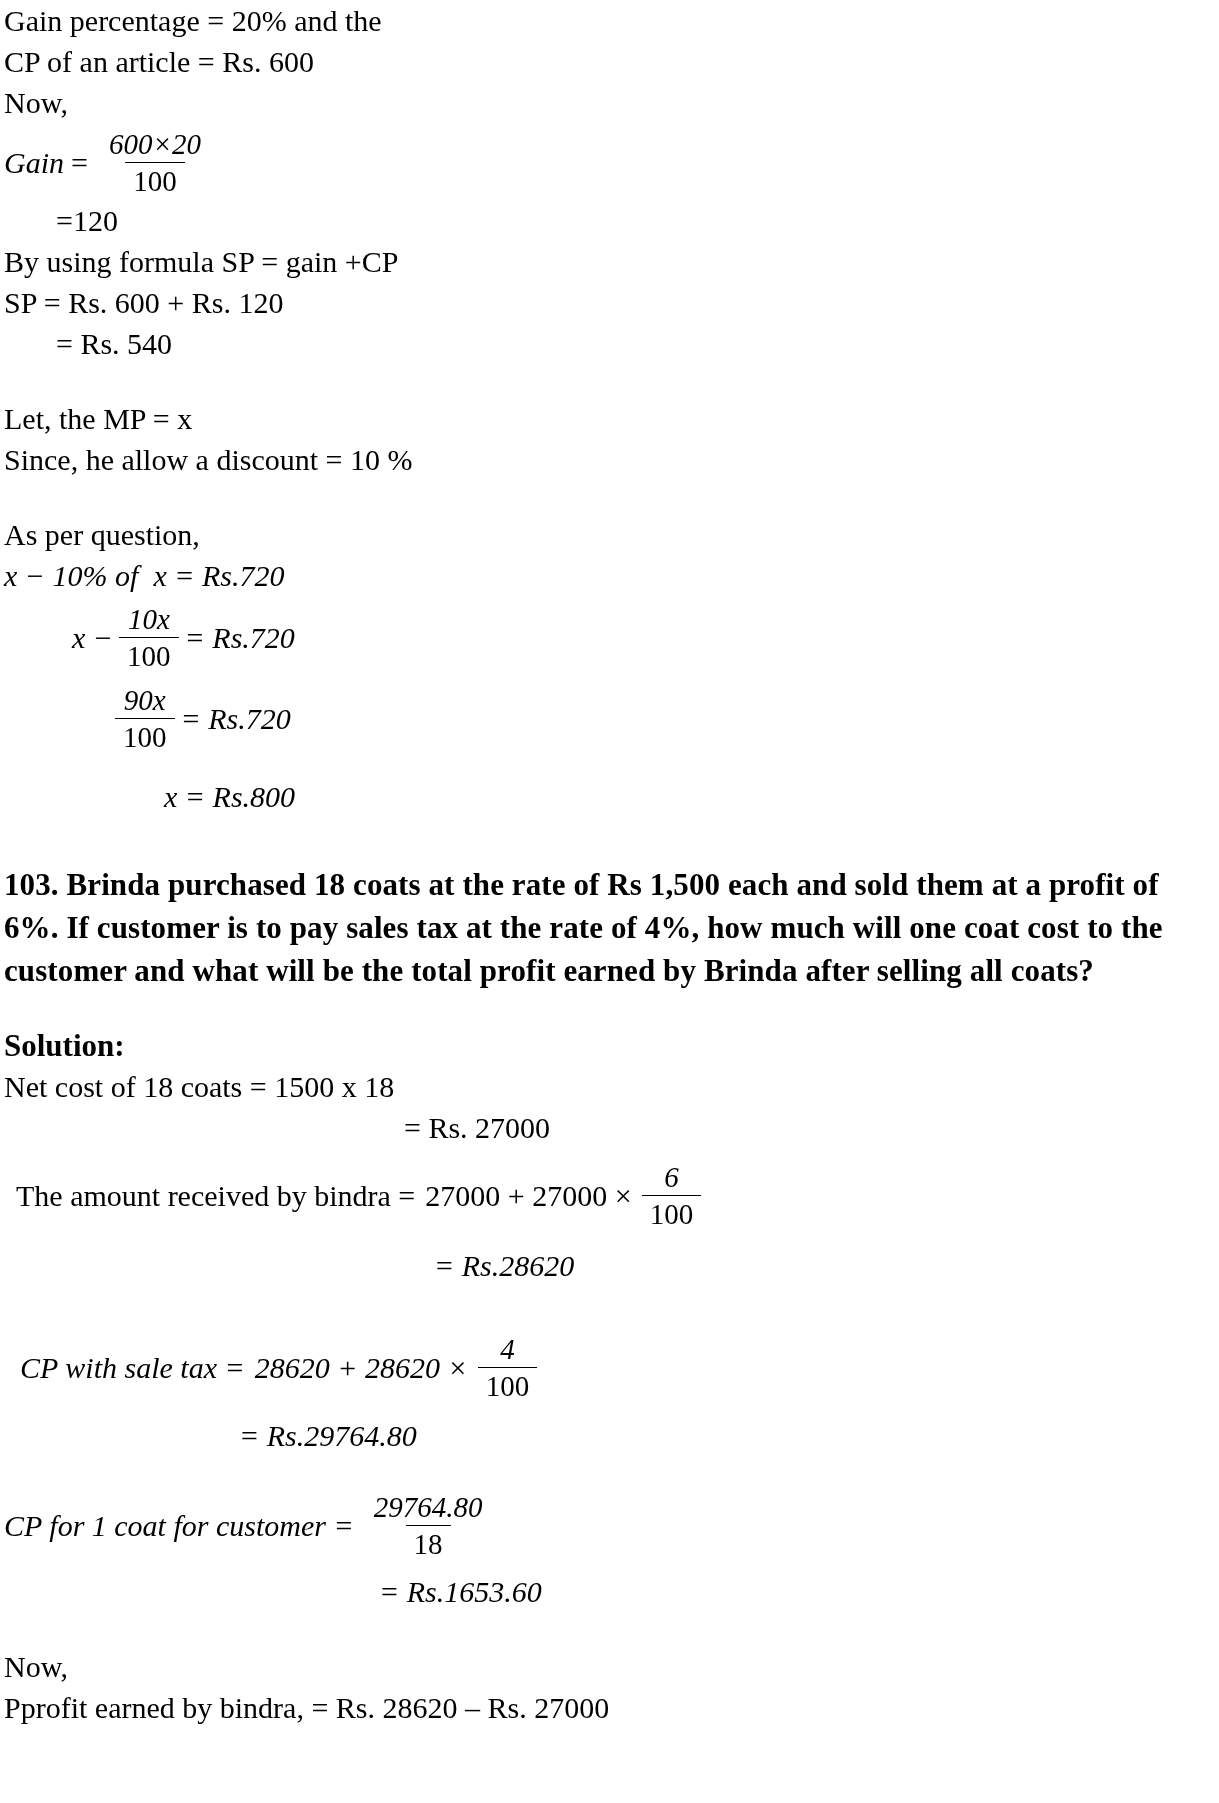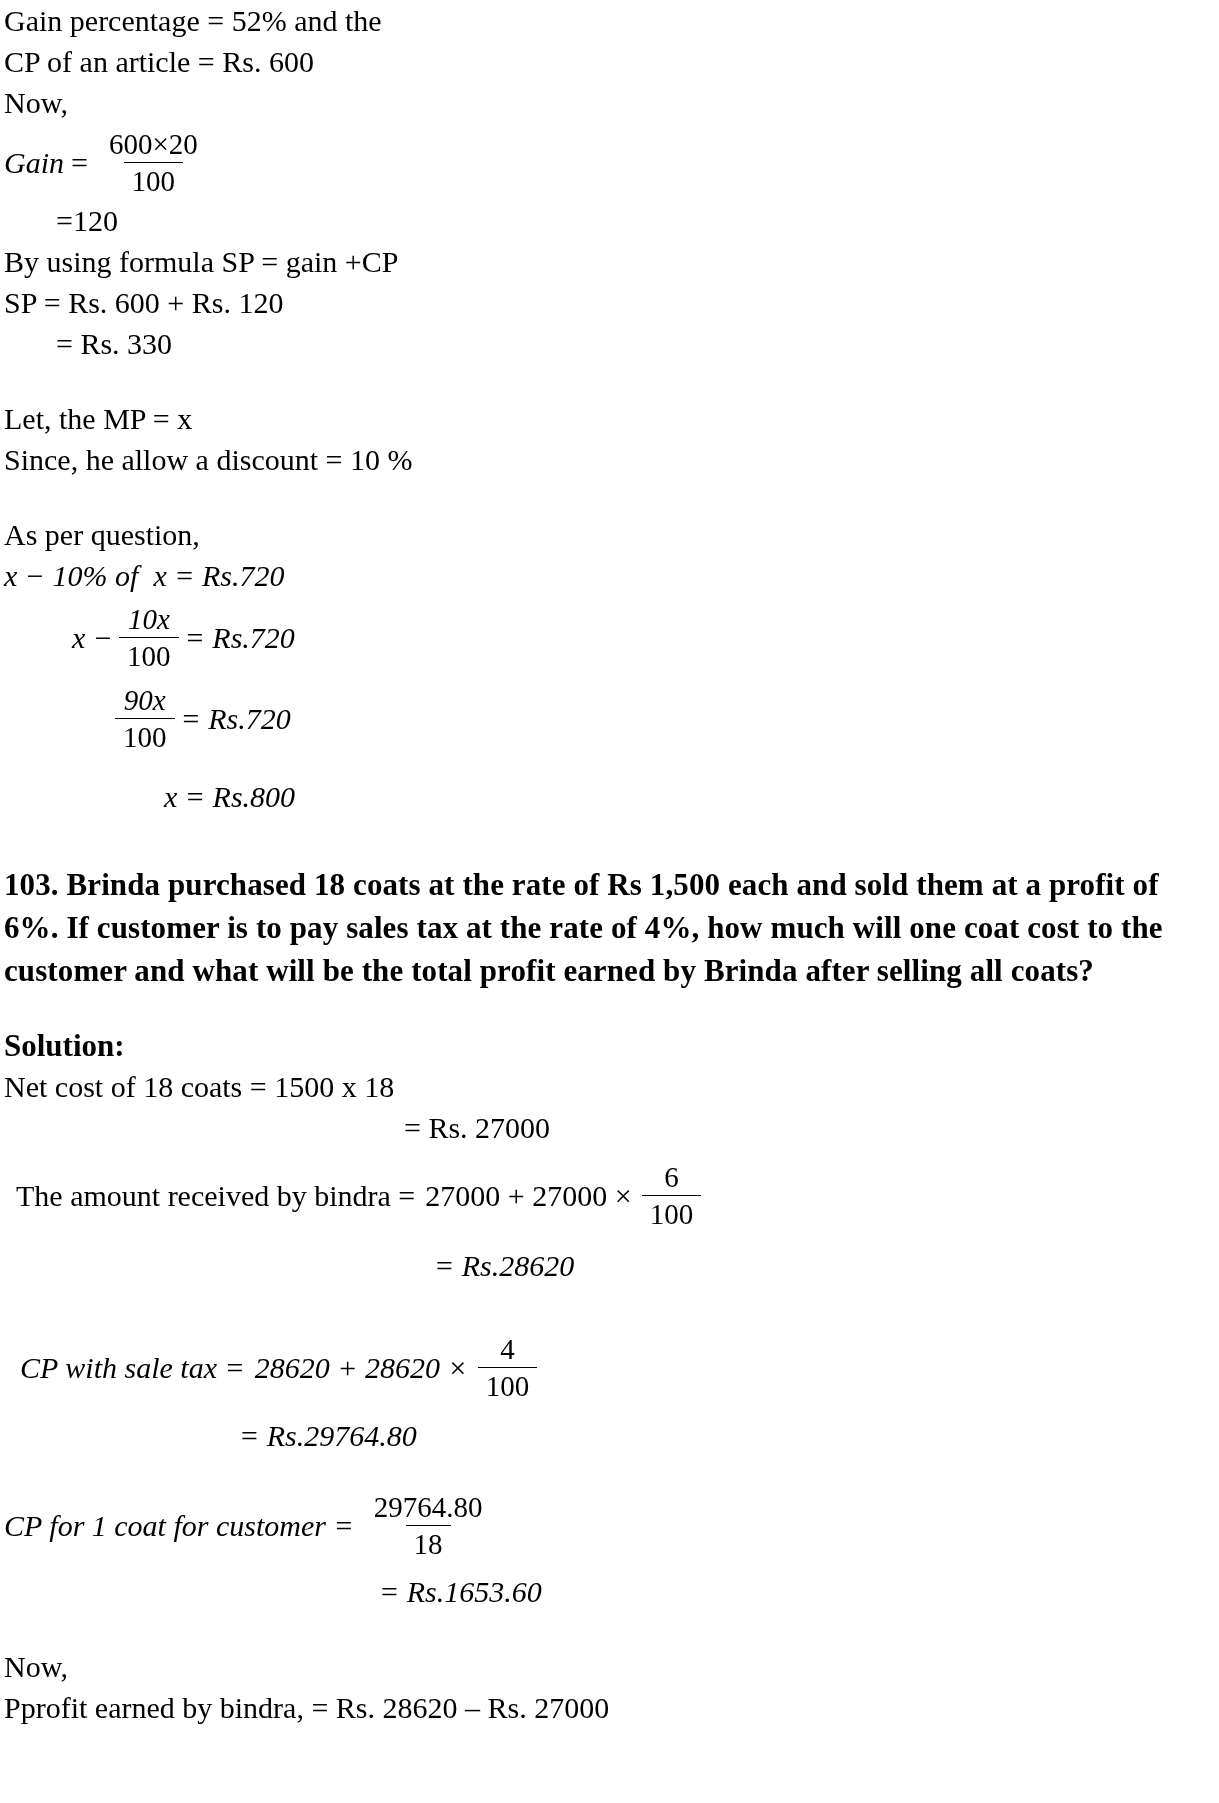--- a/index.html
+++ b/index.html
@@ -60,54 +60,55 @@
     display: inline-flex;
     flex-direction: column;
     align-items: center;
     vertical-align: middle;
     margin: 0 6px;
   }
   .frac .num {
     padding: 0 8px 1px 8px;
     font-size: 29px;
     line-height: 34px;
+    font-style: italic;
   }
   .frac .den {
     padding: 1px 8px 0 8px;
     font-size: 29px;
     line-height: 34px;
     border-top: 1.6px solid #000;
   }
   .op { padding: 0 4px; }
   .eq { padding: 0 7px; }
 </style>
 </head>
 <body>
 
 <div class="page">
   <div class="content">
 
     <div>
-      <div class="line">Gain percentage = 52% and the</div>
+      <div class="line">Gain percentage = 20% and the</div>
       <div class="line">CP of an article = Rs. 600</div>
       <div class="line">Now,</div>
 
       <div class="mathrow" style="margin-top:4px;">
         <span class="it">Gain</span>
         <span class="eq">=</span>
         <span class="frac">
           <span class="num">600×20</span>
           <span class="den">100</span>
         </span>
       </div>
 
       <div class="line indent1" style="margin-top:2px;">=120</div>
       <div class="line">By using formula SP = gain +CP</div>
       <div class="line">SP = Rs. 600 + Rs. 120</div>
-      <div class="line indent1">= Rs. 330</div>
+      <div class="line indent1">= Rs. 540</div>
 
       <div class="gap-md"></div>
 
       <div class="line">Let, the MP = x</div>
       <div class="line">Since, he allow a discount = 10 %</div>
 
       <div class="gap-md"></div>
 
       <div class="line">As per question,</div>
       <div class="line it" style="font-style:italic;">x − 10% of  x = Rs.720</div>

